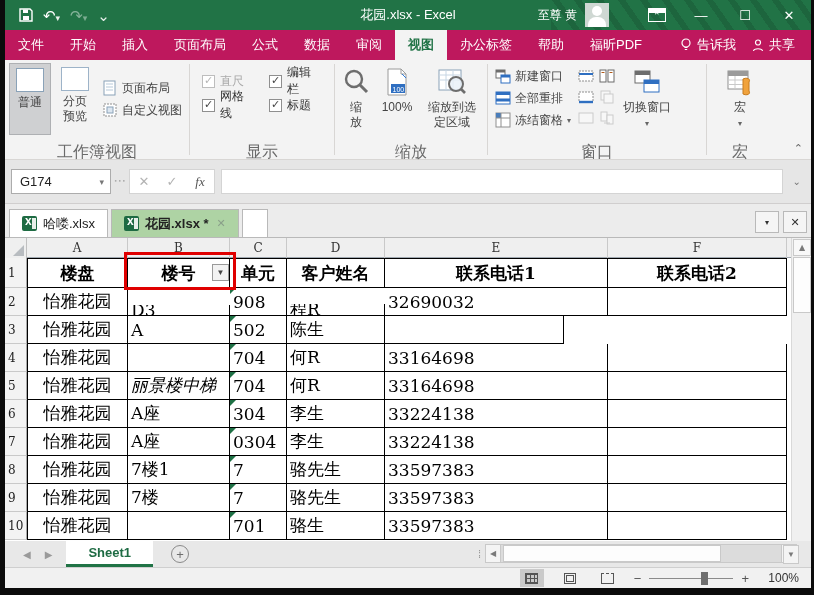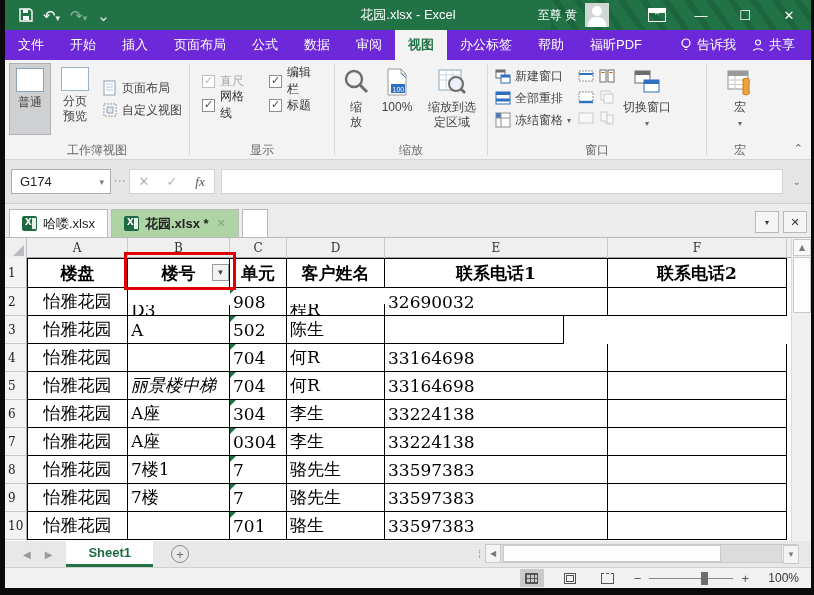--- a/index.html
+++ b/index.html
@@ -21,31 +21,31 @@
   .tb-user { font-size:12px; margin-right:8px; }
   .avatar { width:24px; height:24px; background:#cfd8d3; position:relative; margin-right:26px; overflow:hidden; }
   .avatar::before { content:""; position:absolute; left:7px; top:3px; width:10px; height:10px; border-radius:50%; background:#fff; }
   .avatar::after { content:""; position:absolute; left:3px; top:14px; width:18px; height:12px; border-radius:8px 8px 0 0; background:#fff; }
   .winbtn { width:44px; height:30px; display:flex; align-items:center; justify-content:center; font-size:13px; }
   .ribopt { width:18px; height:14px; border:1px solid #fff; position:relative; }
   .ribopt::before { content:""; position:absolute; top:0; left:0; right:0; height:4px; background:#fff; }
   .ribopt::after { content:"⌃"; position:absolute; left:4px; top:2px; font-size:9px; color:#fff; }
 
   
-  .tabbar { height:30px; background:#6d28d9; display:flex; align-items:flex-start; color:#fff; flex:none; }
+  .tabbar { height:30px; background:#be185d; display:flex; align-items:flex-start; color:#fff; flex:none; }
   .rtab { padding:0 13px; height:30px; display:flex; align-items:center; font-size:13px; white-space:nowrap; }
   .rtab.active { background:#f3f3f3; color:#217346; font-weight:bold; }
   .tabbar-right { margin-left:auto; display:flex; align-items:center; gap:4px; padding-right:10px; }
   .tellme,.share { display:flex; align-items:center; gap:5px; font-size:13px; padding:0 6px; height:30px; }
 
   
   .ribbon { height:100px; background:#f3f3f3; border-bottom:1px solid #d8d6d4; display:flex; flex:none; position:relative; }
   .rgroup { display:flex; flex-direction:column; padding:3px 4px 0 4px; }
   .rgroup .gbody { flex:1; display:flex; align-items:flex-start; gap:2px; }
-  .rgroup .glabel { height:17px; text-align:center; font-size:12px; color:#6a6a6a; }
+  .rgroup .glabel { height:17px; text-align:center; font-size:16px; color:#6a6a6a; }
   .gsep { width:1px; background:#d8d6d4; margin:4px 0; }
   .bigbtn { display:flex; flex-direction:column; align-items:center; justify-content:flex-start; gap:3px;
             padding:4px 5px 10px; min-width:42px; height:72px; font-size:12px; color:#444; text-align:center; line-height:1.25; }
   .bigbtn.sel { background:#cfd0d2; border:1px solid #aeb0b3; }
   .smallrow { display:flex; align-items:center; gap:4px; font-size:12px; color:#444; height:22px; padding:0 3px; white-space:nowrap; }
   .caret { font-size:8px; color:#666; }
   .ico16 { width:16px; height:16px; flex:none; }
   .ico28 { width:30px; height:30px; flex:none; }
   .gridico { width:28px; height:24px; border:1px solid #8aa2b8; background:
       linear-gradient(#fff,#fff) padding-box,

